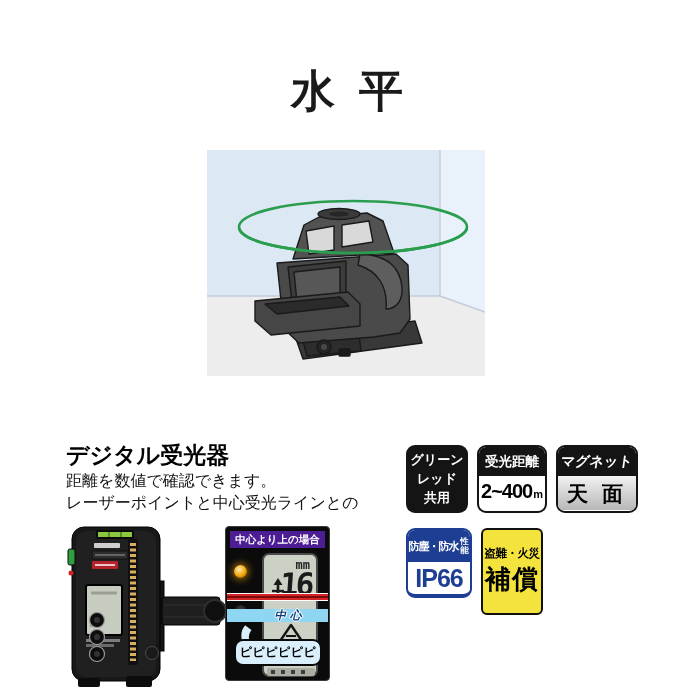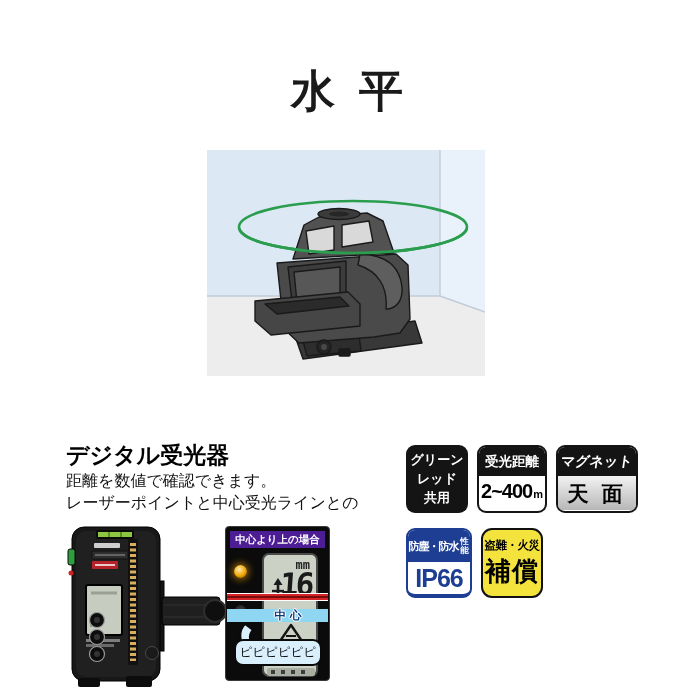--- a/index.html
+++ b/index.html
@@ -32,32 +32,32 @@
   .badge-split .bs-top{background:#141414;color:#fff;height:29px;line-height:29px;
     font-size:13.5px;font-weight:800;}
   .badge-range{left:477px;top:399px;width:70px;height:68px;}
   .badge-range .bs-bottom{height:34px;display:flex;align-items:baseline;justify-content:center;
     font-weight:800;color:#000;padding-top:4px;}
   .badge-range .val{font-size:20px;letter-spacing:-1px;}
   .badge-range .unit{font-size:11px;font-weight:700;margin-left:1px;}
   .badge-magnet{left:556px;top:399px;width:82px;height:68px;}
   .badge-magnet .bs-top span{display:inline-block;transform:skewX(-8deg);font-size:14px;}
   .badge-magnet .bs-bottom{height:34px;line-height:36px;font-size:21px;font-weight:800;color:#000;
-    letter-spacing:4px;background:linear-gradient(180deg,#f2f2f2,#b7b7b7);font-family:Liberation Serif, serif;}
+    letter-spacing:4px;background:linear-gradient(180deg,#f2f2f2,#b7b7b7);}
   .badge-ip{left:406px;top:482px;width:66px;height:70px;background:#fff;
     border:2px solid var(--badge-blue);border-bottom-width:4px;overflow:hidden;}
   .badge-ip .bs-top{background:var(--badge-blue);color:#fff;height:32px;
     display:flex;align-items:center;justify-content:center;}
   .badge-ip .bs-top .main{font-size:11px;font-weight:800;letter-spacing:-1px;}
   .badge-ip .bs-top .small{display:inline-block;width:10px;font-size:8.5px;line-height:1.1;
     word-break:break-all;margin-left:1px;font-weight:700;}
   .badge-ip .bs-bottom{height:32px;line-height:32px;font-size:25px;font-weight:700;
     color:var(--badge-blue);letter-spacing:-1px;}
-  .badge-warranty{left:481px;top:482px;width:62px;height:70px;background:var(--badge-yellow);
-    border:2px solid #101010;border-radius:11px;color:#000;
+  .badge-warranty{left:481px;top:482px;width:62px;height:87px;background:var(--badge-yellow);
+    border:2px solid #101010;border-radius:6px;color:#000;
     display:flex;flex-direction:column;justify-content:center;}
   .badge-warranty .w1{font-size:11.5px;font-weight:800;letter-spacing:-0.5px;}
   .badge-warranty .w2{font-size:26px;font-weight:900;letter-spacing:1px;margin-top:1px;}
 
   
   .receiver-photo{position:absolute;left:64px;top:477px;width:162px;height:166px;}
 
   
   .panel{position:absolute;left:225px;top:480px;width:105px;height:155px;background:#0b0b0b;
     border-radius:4px;border:1px solid #3a3a3a;box-sizing:border-box;}
@@ -76,25 +76,25 @@
     box-shadow:0 0 7px 2px rgba(255,170,0,.55);}
   .led-off{position:absolute;left:9px;top:78px;width:11px;height:11px;border-radius:50%;
     background:radial-gradient(circle,rgba(150,150,150,.4),rgba(70,70,70,.2));z-index:1;}
   .laser-line{position:absolute;left:1px;right:1px;top:66px;height:8px;z-index:3;
     background:linear-gradient(180deg,#fff 0 18%,var(--laser-red) 18% 42%,#7a0c0c 42% 58%,
     var(--laser-red) 58% 82%,#fff 82% 100%);}
   .center-band{position:absolute;left:1px;right:1px;top:82px;height:13px;z-index:3;
     background:var(--center-band-blue);}
   .center-label{position:absolute;left:35px;top:-1px;width:56px;text-align:center;
     font-size:11.5px;font-weight:900;color:#0b3a77;letter-spacing:4px;
-    text-shadow:0 0 2px #fff,1px 0 #fff,-1px 0 #fff,0 1px #fff,0 -1px #fff;}
+    text-shadow:0 0 2px #fff,1px 0 #fff,-1px 0 #fff,0 1px #fff,0 -1px #fff;font-style:italic;}
   .chevron{position:absolute;left:46px;top:96px;z-index:2;}
   .bubble{position:absolute;left:8px;top:112px;width:88px;height:27px;background:#d9effb;
     border:2.5px solid #0a0a0a;border-radius:9px;z-index:5;box-sizing:border-box;
-    font-size:12px;font-weight:400;color:#000;text-align:center;line-height:22px;
+    font-size:12px;font-weight:700;color:#000;text-align:center;line-height:22px;
     letter-spacing:0.5px;white-space:nowrap;}
   .bubble-tail{position:absolute;left:12px;top:96px;z-index:4;}
   .lcd-bottombar{position:absolute;left:41px;top:141px;width:48px;height:8px;z-index:2;
     background:#a9aea3;border-radius:2px;overflow:hidden;}
   .lcd-bottombar div{height:4px;margin:2px 4px 0 4px;
     background:repeating-linear-gradient(90deg,#3c3c3c 0 4px,transparent 4px 10px);}
 </style>
 </head>
 <body>
 

